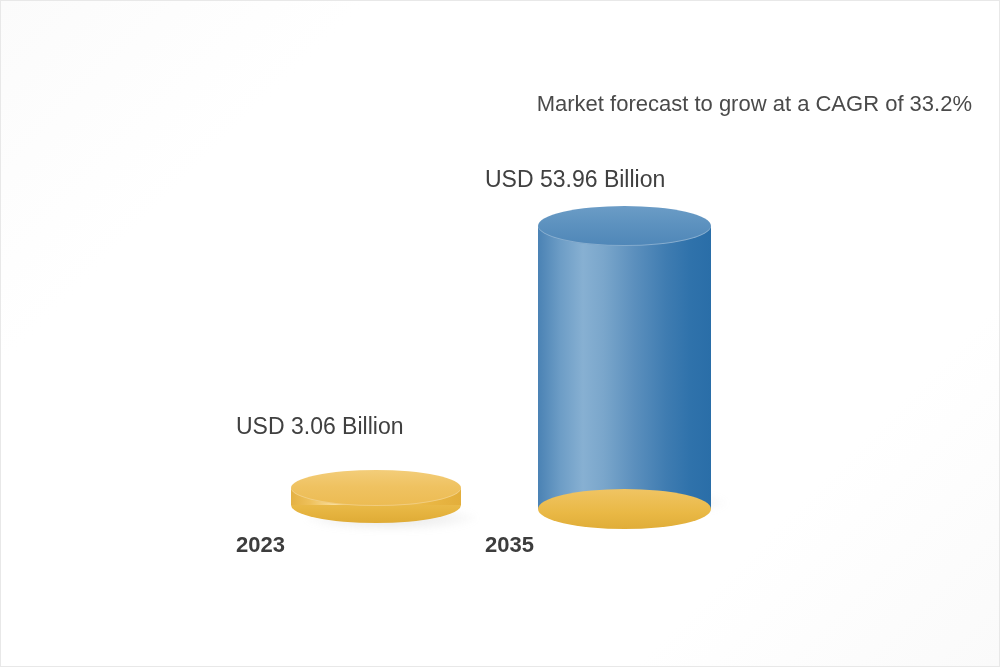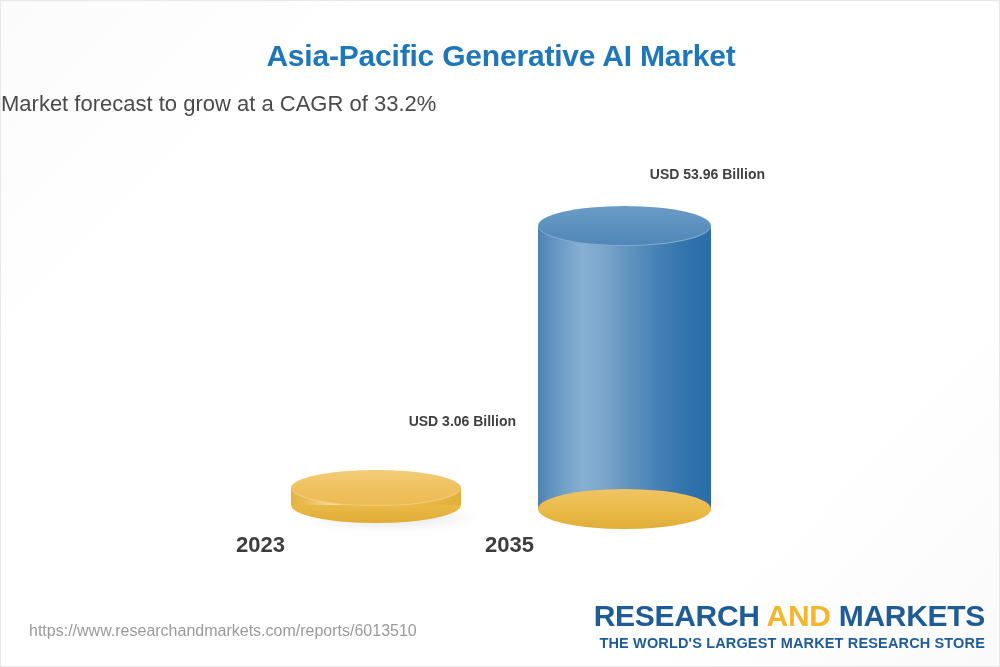--- a/index.html
+++ b/index.html
@@ -34,32 +34,33 @@
     font-size: 30px;
     font-weight: bold;
     color: #1f76b8;
     letter-spacing: -0.2px;
   }
   .subtitle {
     position: absolute;
     top: 90px;
     left: 0;
     width: 927px;
-    text-align: left;
+    text-align: right;
     font-size: 22px;
     font-weight: normal;
     color: #4a4a4a;
+    padding-left: 44px;
   }
 
   
   .value-label {
     position: absolute;
-    text-align: right;
-    font-size: 14px;
-    font-weight: bold;
+    text-align: left;
+    font-size: 23px;
+    font-weight: normal;
     color: #404040;
     white-space: nowrap;
   }
   .value-2023 { top: 412px; left: 235px; width: 280px; }
   .value-2033 { top: 165px; left: 484px; width: 280px; }
 
   
   .cat-label {
     position: absolute;
     font-size: 22px;
@@ -220,21 +221,20 @@
     color: #1f5c96;
     letter-spacing: 0.15px;
     white-space: nowrap;
   }
 </style>
 </head>
 <body>
 
 <div class="canvas">
 
-  <div class="title">Asia-Pacific Generative AI Market</div>
   <div class="subtitle">Market forecast to grow at a CAGR of 33.2%</div>
 
   <div class="value-label value-2023">USD 3.06 Billion</div>
 
   <div class="value-label value-2033">USD 53.96 Billion</div>
 
   <div class="cyl" id="cyl-2023">
     <div class="shadow"></div>
     <div class="bottom-ellipse yellow-bottom"></div>
     <div class="body yellow-body"></div>
@@ -245,22 +245,15 @@
     <div class="shadow"></div>
     <div class="bottom-ellipse base-bottom"></div>
     <div class="body blue-body"></div>
     <div class="body base-body"></div>
     <div class="top-ellipse blue-top"></div>
   </div>
 
   <div class="cat-label cat-2023">2023</div>
   <div class="cat-label cat-2033">2035</div>
 
-  <div class="footer-url">https://www.researchandmarkets.com/reports/6013510</div>
-
-  <div class="logo">
-    <div class="logo-main">
-      <span class="w-research">RESEARCH</span><span> </span><span class="w-and">AND</span><span> </span><span class="w-markets">MARKETS</span>
-    </div>
-    <div class="logo-tag">THE WORLD'S LARGEST MARKET RESEARCH STORE</div>
-  </div>
+
 
 </div>
 
 </body></html>

